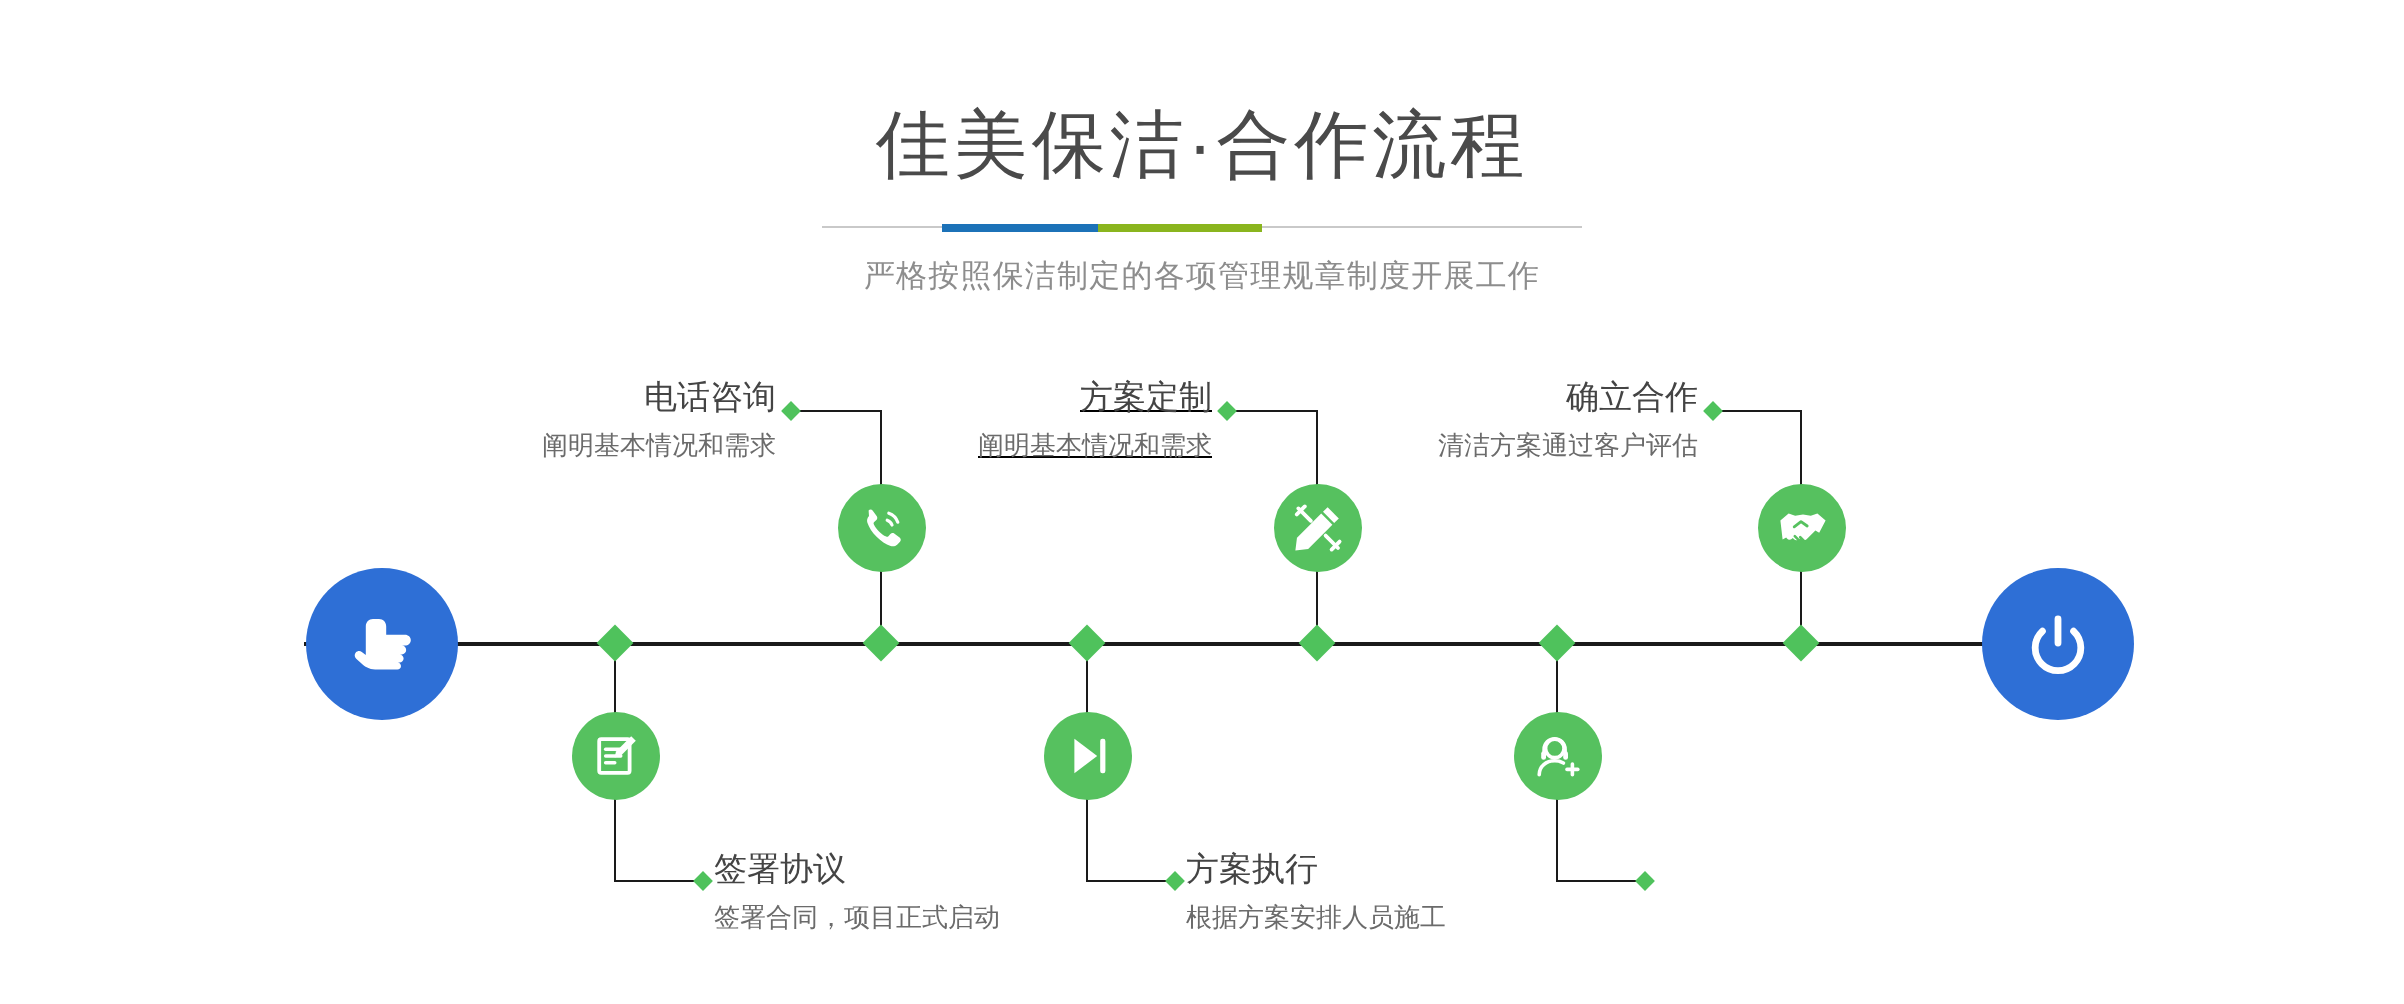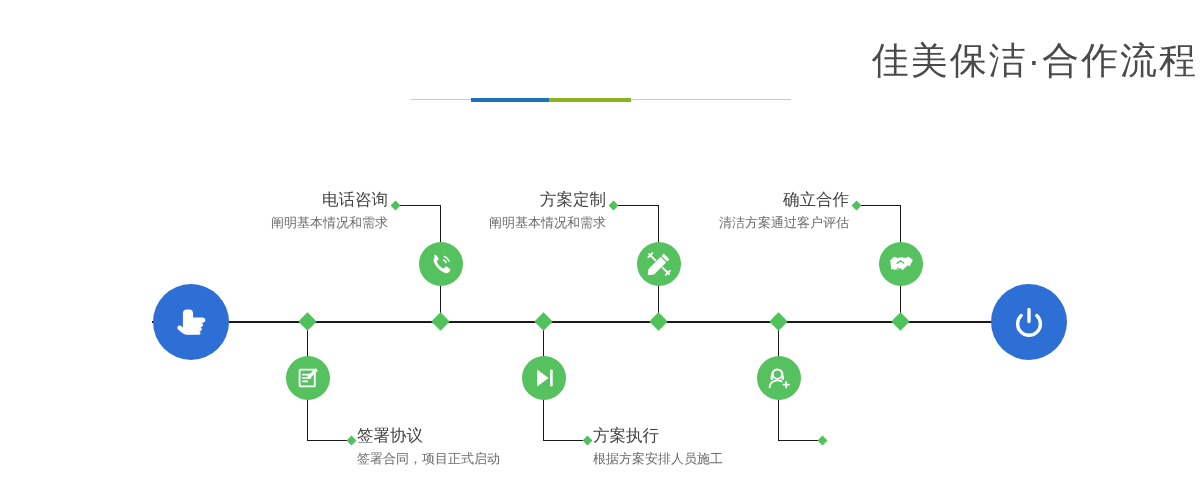--- a/index.html
+++ b/index.html
@@ -20,28 +20,27 @@
 
   
   .header {
     position: absolute;
     left: 0;
     top: 0;
     width: 1202px;
     text-align: center;
   }
   .page-title {
-    margin: 4px;
+    margin: 16px;
     padding-top: 34px;
     font-size: 37px;
     font-weight: 400;
     letter-spacing: 2px;
     color: #4a4a4a;
     line-height: 1.25;
-    text-align: right;
   }
   .divider {
     position: relative;
     width: 380px;
     height: 4px;
     margin: 14px auto 0 auto;
   }
   .divider .rule {
     position: absolute;
     left: 0;
@@ -177,20 +176,21 @@
 
 <div id="stage">
 
   <div class="header">
     <h1 class="page-title">佳美保洁·合作流程</h1>
     <div class="divider">
       <div class="rule"></div>
       <div class="seg seg-blue"></div>
       <div class="seg seg-green"></div>
     </div>
+    <p class="page-subtitle">严格按照保洁制定的各项管理规章制度开展工作</p>
   </div>
 
   <div class="timeline">
 
     <div class="axis"></div>
 
     <div class="end-node left">
       <span>
         <svg width="44" height="44" viewBox="0 0 44 44" aria-hidden="true">
           <path fill="#ffffff" d="M20.5 9.5c2.1 0 3.6 1.6 3.6 3.7v4.2h9.4c1.6 0 2.9 1.2 2.9 2.7s-1.3 2.7-2.9 2.7h-1.6c1.2 0 2.2 1 2.2 2.2s-1 2.2-2.2 2.2h-1.1c1.1 0 2 .9 2 2s-.9 2-2 2h-1.1c1 0 1.8.8 1.8 1.8s-.8 1.8-1.8 1.8h-9.9c-3.4 0-5.6-1-7.5-2.6l-3.2-2.8c-.9-.8-1-2.2-.2-3.1.8-.9 2.1-1 3-.3l2 1.5V13.2c0-2.1 1.5-3.7 3.6-3.7z"></path>
@@ -254,21 +254,21 @@
           <line x1="2.4" y1="6.2" x2="6.4" y2="2.2" stroke="#ffffff" stroke-width="1.9" stroke-linecap="round"></line>
           <line x1="16.8" y1="16.8" x2="23" y2="23" stroke="#ffffff" stroke-width="1.9" stroke-linecap="round"></line>
           <line x1="19.8" y1="23.8" x2="23.8" y2="19.8" stroke="#ffffff" stroke-width="1.9" stroke-linecap="round"></line>
         </svg>
       </span>
     </div>
     <div class="diamond" style="left:652px; top:315px;"></div>
     <div class="stem" style="left:658px; top:205px; height:117px;"></div>
     <div class="lead" style="left:614px; top:205px; width:45px;"></div>
     <div class="tip" style="left:610px; top:202px;"></div>
-    <div class="label-block above" style="left:396px; top:188px; width:210px;">
+    <div class="label-block above" style="left:396px; top:188px; width:210px;text-decoration:underline;">
       <div class="step-title">方案定制</div>
       <div class="step-desc">阐明基本情况和需求</div>
     </div>
 
     <div class="node" style="left:522px; top:356px;">
       <span>
         <svg width="26" height="26" viewBox="0 0 26 26" aria-hidden="true">
           <path fill="#ffffff" d="M6.2 4.4l11.4 8.6-11.4 8.6z"></path>
           <rect x="19.1" y="4.4" width="2.6" height="17.2" rx="1.1" fill="#ffffff"></rect>
         </svg>

